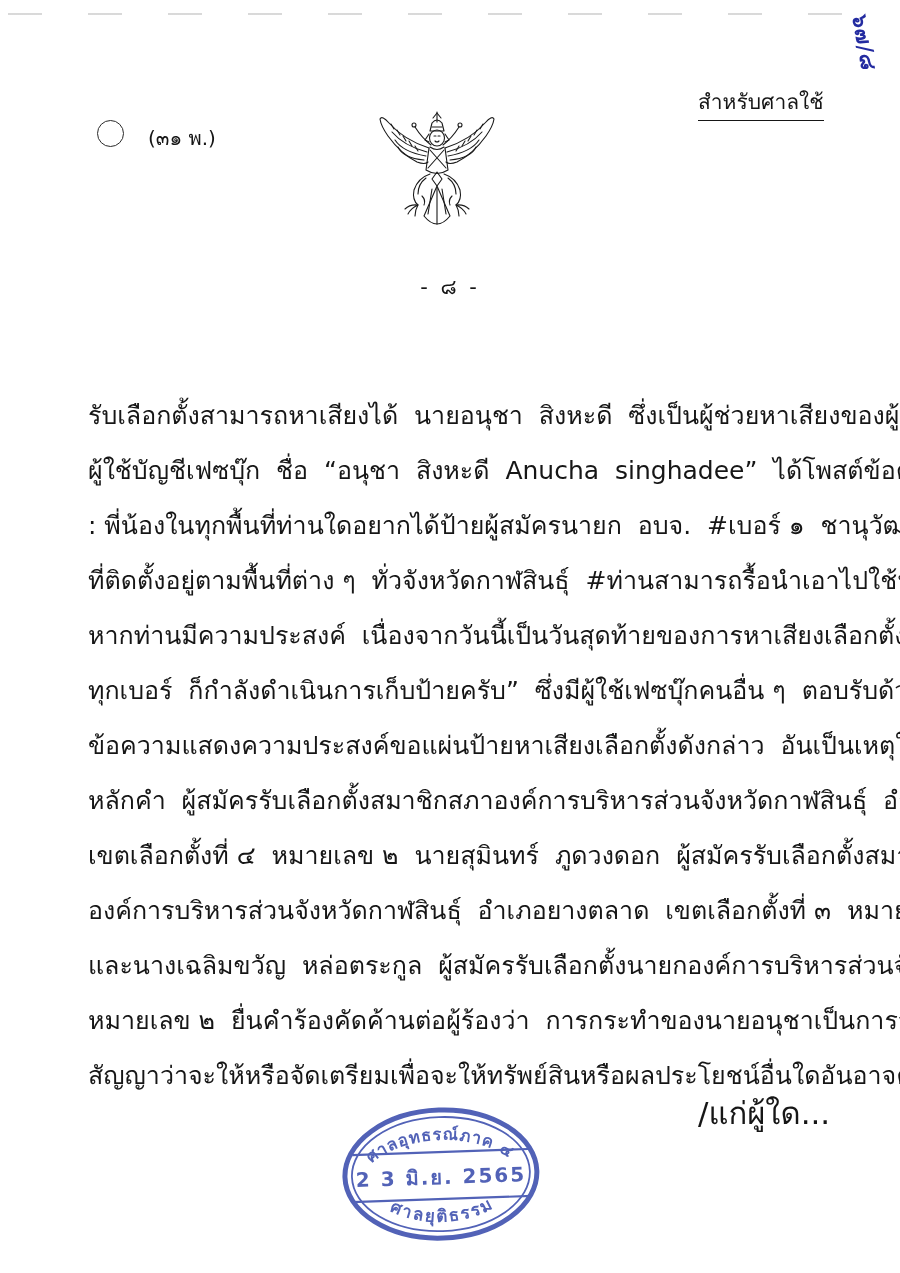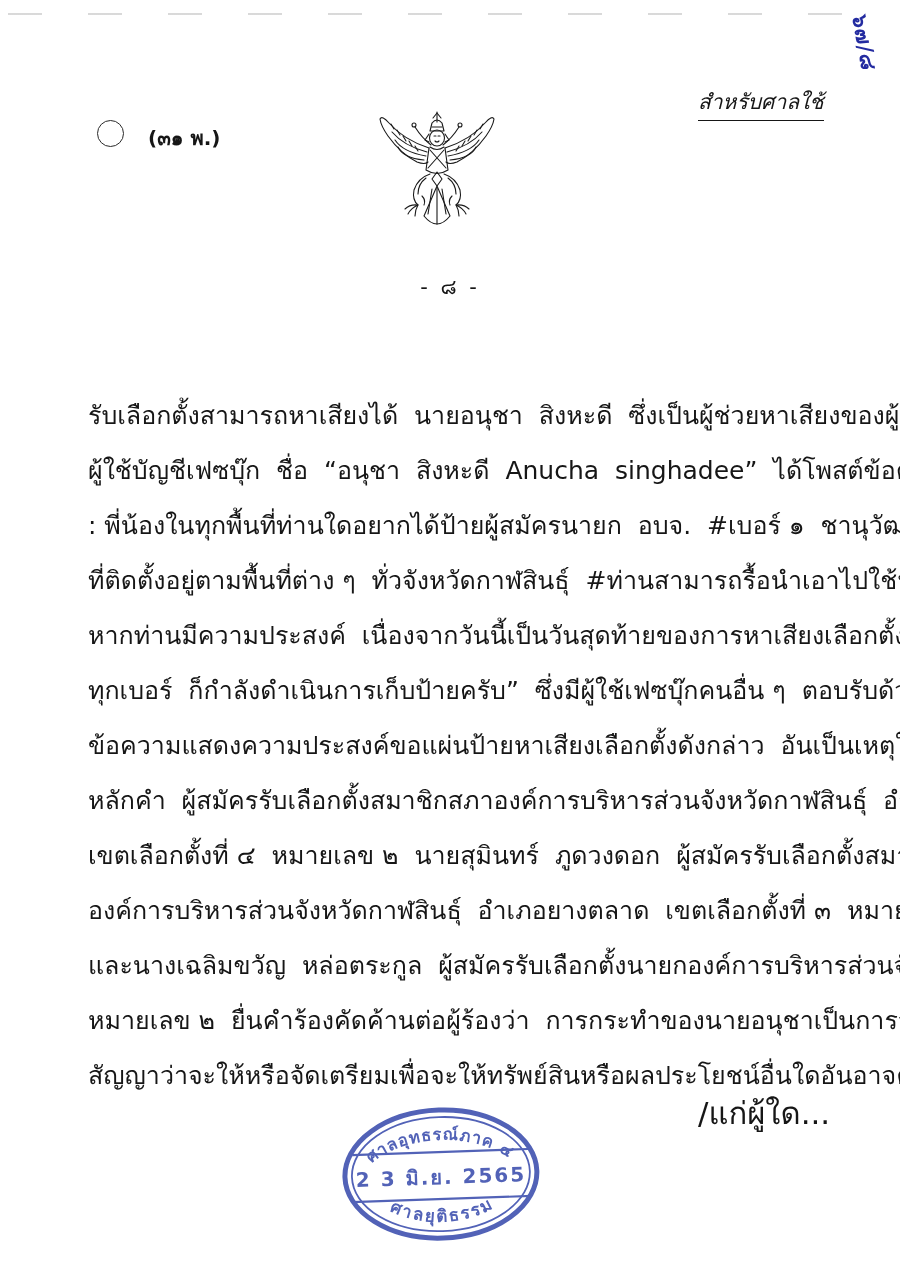--- a/index.html
+++ b/index.html
@@ -22,29 +22,28 @@
     color:#232ba0;
     transform:rotate(80deg) skewX(-6deg);
     transform-origin:center;
   }
   .for-court{
     position:absolute;left:698px;top:85px;
     font-size:21px;
     border-bottom:1.6px solid #161616;
     padding-bottom:2px;
     white-space:pre;
-    font-style:italic;
   }
   .punch-circle{
     position:absolute;left:97px;top:120px;width:25px;height:25px;
     border:1.7px solid #2a2a2a;border-radius:50%;
   }
   .form-code{
     position:absolute;left:148px;top:122px;
-    font-size:20px;white-space:pre;font-weight:bold;
+    font-size:20px;white-space:pre;
   }
   .garuda{
     position:absolute;left:372px;top:110px;
     width:130px;height:142px;
   }
   .page-num{
     position:absolute;left:0;top:270px;width:100%;
     text-align:center;font-size:21px;letter-spacing:3px;
   }
   .body-text{

